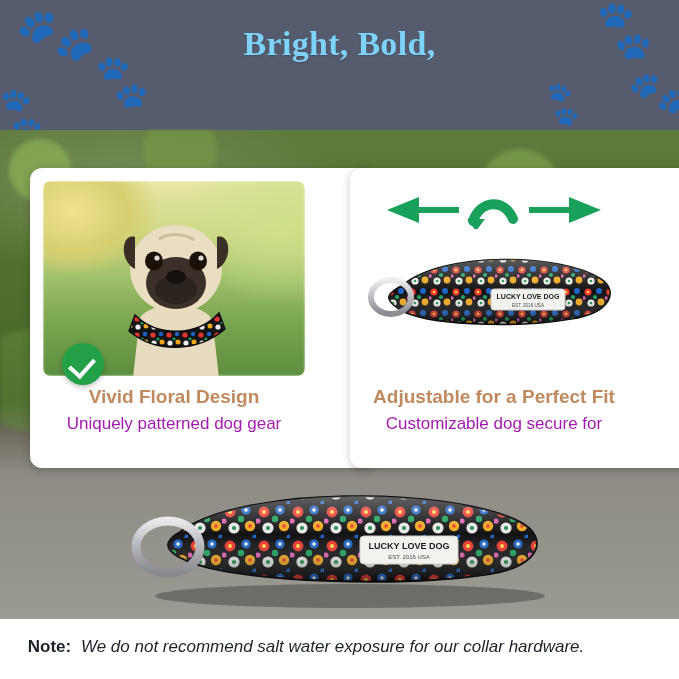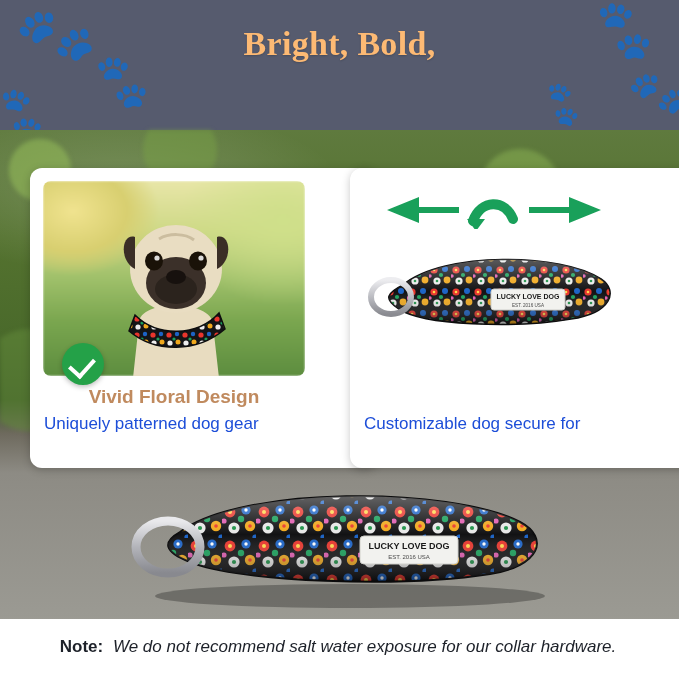--- a/index.html
+++ b/index.html
@@ -25,21 +25,21 @@
     position:absolute;
     color:#5f6477;
     opacity:.85;
     font-size:60px;
     line-height:1;
     user-select:none;
   }
   .header-title{
     position:absolute;left:0;top:22px;width:679px;
     text-align:center;
-    color:#fdba74;
+    color:#7dd3fc;
     font-family:"Liberation Serif", serif;
     font-weight:bold;
     font-size:34px;
     line-height:1.28;
     letter-spacing:.3px;
     text-shadow:0 1px 2px rgba(0,0,0,.18);
   }
   .header-wave{
     position:absolute;left:-2px;bottom:-26px;width:683px;height:54px;
   }
@@ -123,38 +123,39 @@
 
   .card-heading{
     position:absolute;left:0;top:218px;width:288px;
     text-align:center;
     color:#c08a5e;
     font-weight:bold;
     font-size:19px;
   }
   .card-body{
     position:absolute;left:14px;top:245px;width:260px;
-    color:#1d4ed8;
+    text-align:center;
+    color:#a21caf;
     font-size:17px;
     line-height:1.32;
   }
 
   
   .big-collar{
     position:absolute;left:120px;top:470px;width:450px;height:140px;
   }
 
   
   .footer{
     position:absolute;left:0;top:619px;width:679px;height:60px;
     background:#ffffff;
   }
   .footer-text{
     position:absolute;left:0;top:18px;width:612px;text-align:center;
-    font-size:17px;color:#1d2129;margin-left:32px;
+    font-size:17px;color:#1d2129;
   }
   .footer-text .note{font-weight:bold;font-style:normal;}
   .footer-text .msg{font-style:italic;}
 
   .arrow-row{
     position:absolute;left:0;top:8px;width:262px;height:40px;
   }
 </style>
 </head>
 <body>
@@ -318,20 +319,21 @@
           <path d="M40,42 C80,8 200,10 238,36 C256,48 248,70 208,76 C150,86 60,82 36,66 C20,56 24,50 40,42 Z" fill="url(#shade2)"></path>
           <ellipse cx="28" cy="54" rx="20" ry="17" fill="none" stroke="url(#metal2)" stroke-width="6"></ellipse>
           <g>
             <rect x="128" y="46" width="74" height="21" rx="3" fill="#f2f2ef" stroke="#cdcdc8"></rect>
             <text x="165" y="56" font-family="Liberation Sans, sans-serif" font-size="7" font-weight="bold" fill="#1a1a1a" text-anchor="middle">LUCKY LOVE DOG</text>
             <text x="165" y="64" font-family="Liberation Sans, sans-serif" font-size="4.6" fill="#4a4a4a" text-anchor="middle">EST. 2016 USA</text>
           </g>
         </svg>
       </div>
 
+      <div class="card-heading">Adjustable for a Perfect Fit</div>
       <div class="card-body">
         <div>Customizable dog secure for</div>
       </div>
     </div>
   </div>
 
   <div class="footer">
     <div class="footer-text">
       <span class="note">Note:</span>
       <span class="msg" style="margin-left:5px;">We do not recommend salt water exposure for our collar hardware.</span>

